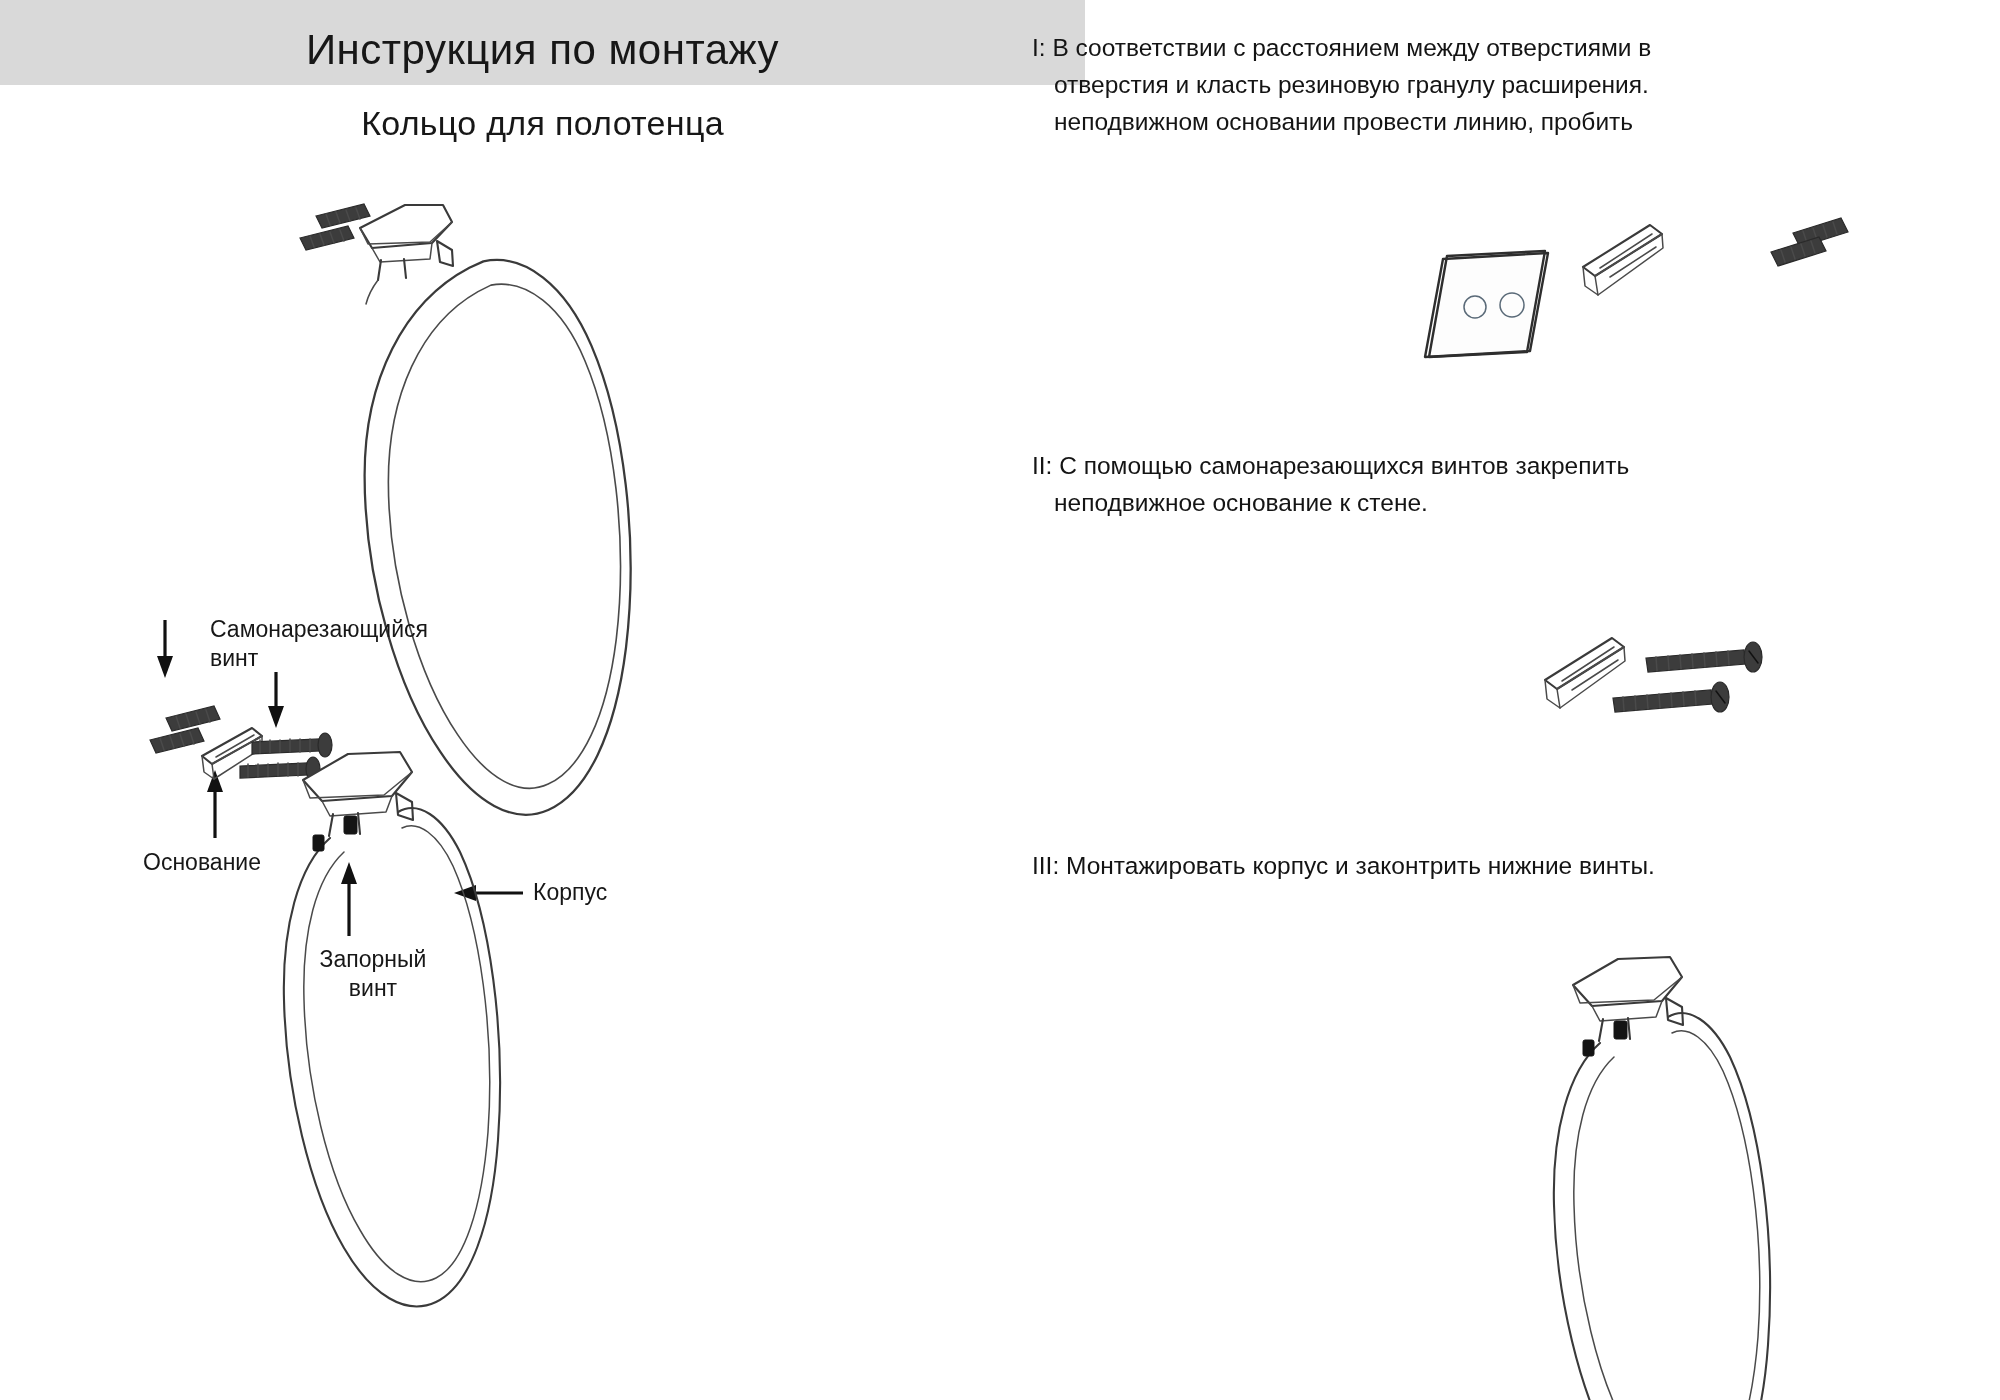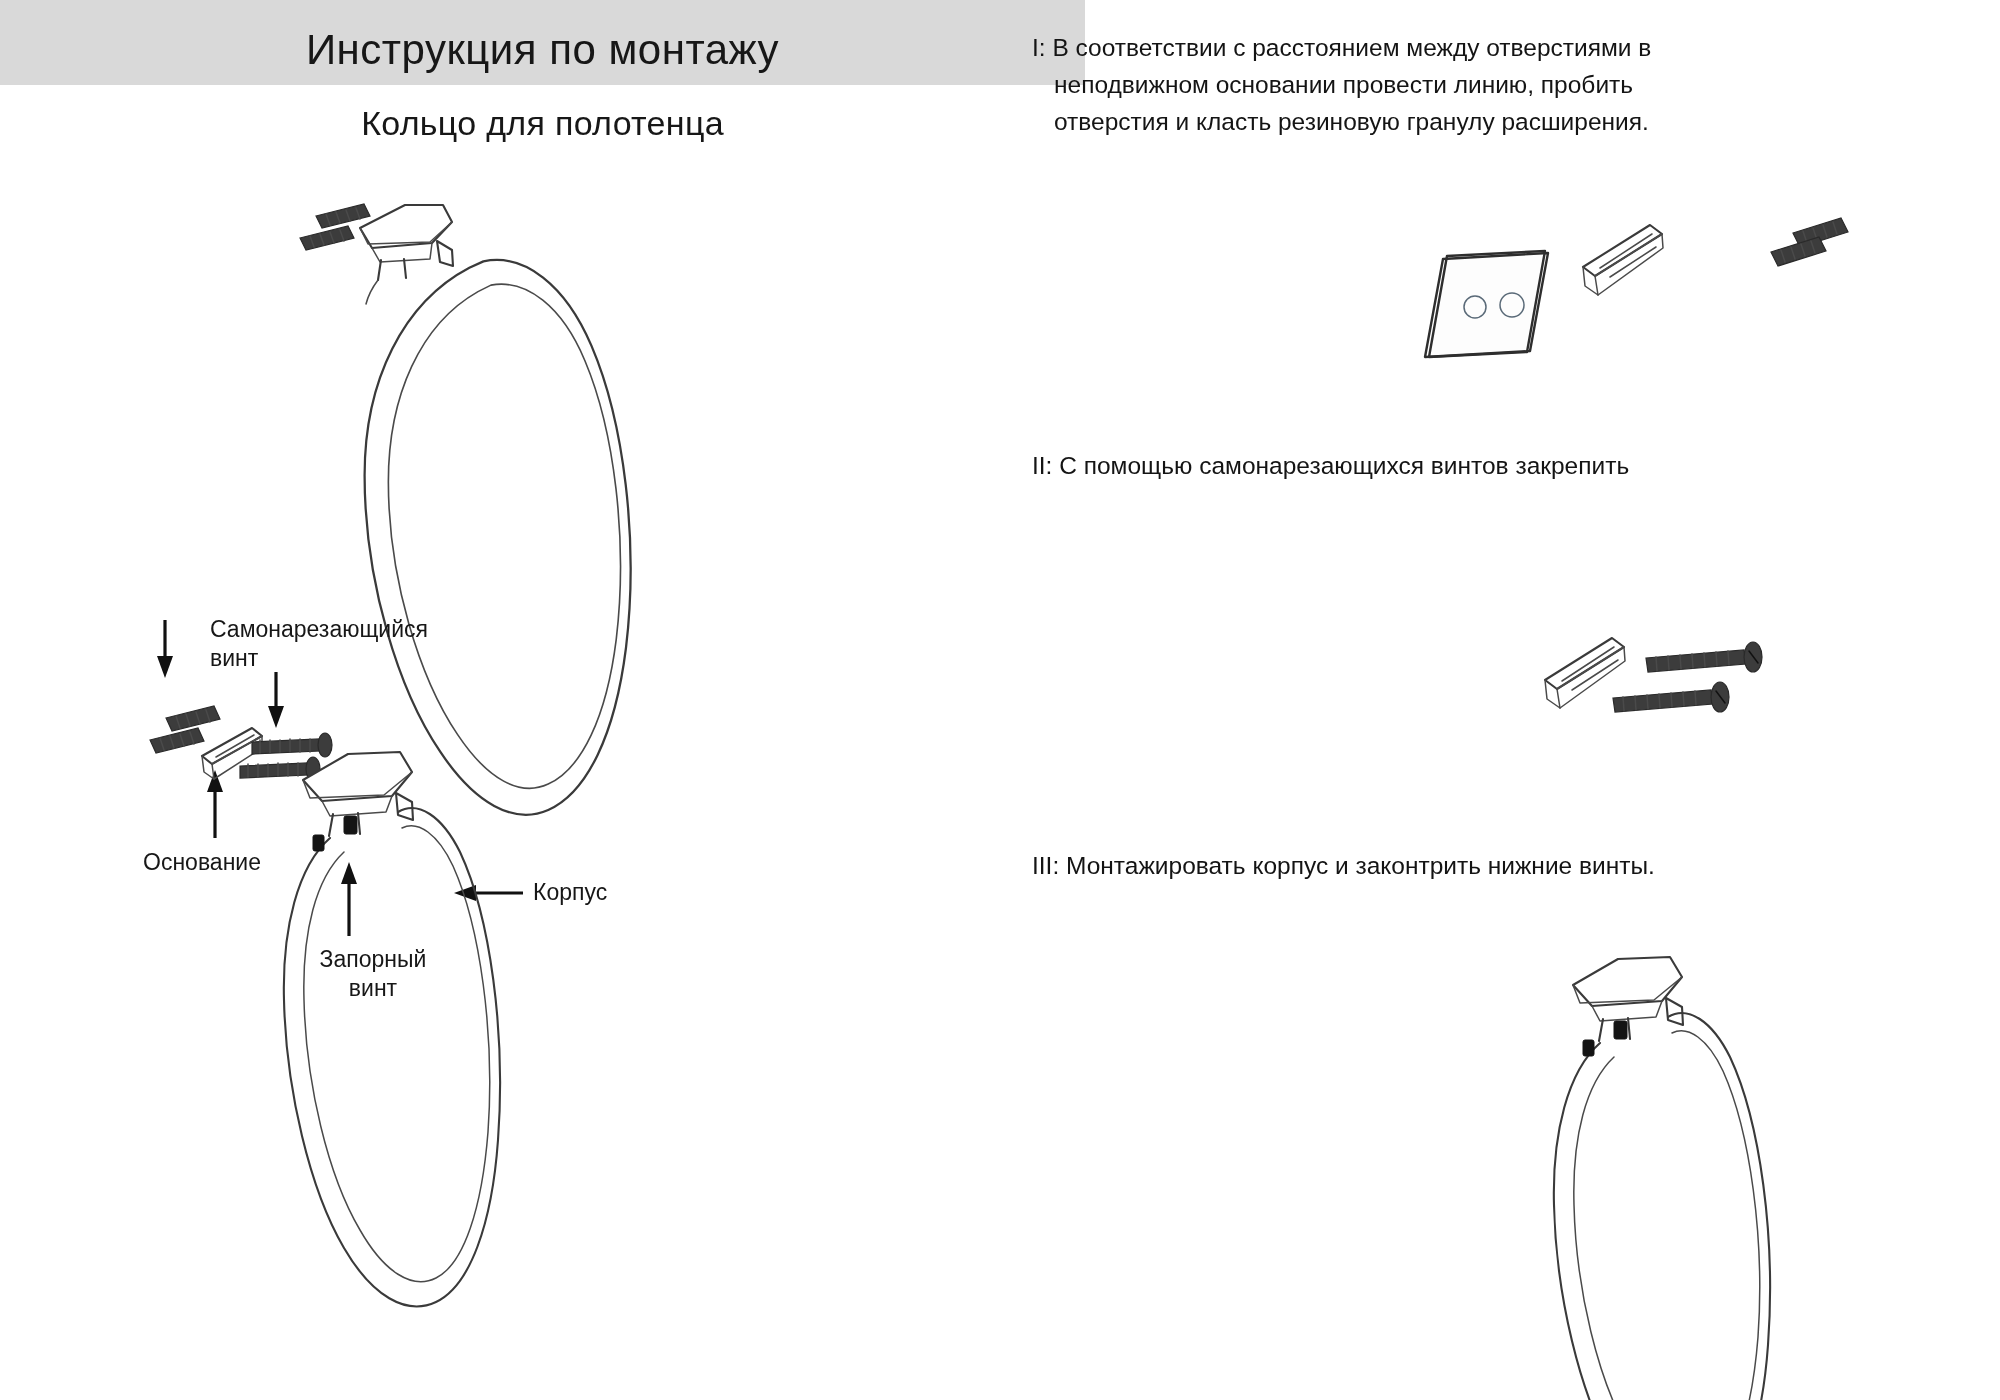--- a/index.html
+++ b/index.html
@@ -172,22 +172,22 @@
                           C 495 1034, 480 926, 453 866
                           C 438 834, 418 820, 402 828"></path>
 
       <rect class="fill-black" x="344" y="816" width="13" height="18" rx="2"></rect>
       <rect class="fill-black" x="313" y="835" width="11" height="16" rx="2"></rect>
     </g>
   </svg>
 
   <div class="step-text" style="left:1032px;top:30px;width:960px;">
     <span>I: В соответствии с расстоянием между отверстиями в</span>
+    <span class="cont">отверстия и класть резиновую гранулу расширения.</span>
     <span class="cont">неподвижном основании провести линию, пробить</span>
-    <span class="cont">отверстия и класть резиновую гранулу расширения.</span>
   </div>
 
   <svg class="svg-layer" viewBox="0 0 2000 1400">
 
     <g>
       <path class="fill-plate" d="M1447 256 L 1545 251 L 1527 352 L 1429 357 Z" transform="translate(0,0)"></path>
       <path class="fill-plate" d="M1443 259 L 1548 253 L 1530 351 L 1425 357 Z" style="fill:none;"></path>
       <circle class="ln-thin" cx="1475" cy="307" r="11" style="stroke:#5a6a78;"></circle>
       <circle class="ln-thin" cx="1512" cy="305" r="12" style="stroke:#5a6a78;"></circle>
     </g>
@@ -203,20 +203,21 @@
     <g>
       <path class="fill-dark" d="M1793 233 L 1841 218 L 1848 232 L 1800 247 Z"></path>
       <path class="ln-thin" d="M1803 231 L 1807 243 M 1813 228 L 1817 240 M 1823 225 L 1827 237 M 1833 222 L 1837 234"></path>
       <path class="fill-dark" d="M1771 252 L 1819 237 L 1826 251 L 1778 266 Z"></path>
       <path class="ln-thin" d="M1781 250 L 1785 262 M 1791 247 L 1795 259 M 1801 244 L 1805 256 M 1811 241 L 1815 253"></path>
     </g>
   </svg>
 
   <div class="step-text" style="left:1032px;top:448px;width:960px;">
     <span>II: С помощью самонарезающихся винтов закрепить</span>
+    <span class="cont">неподвижное основание к стене.</span>
   </div>
 
   <svg class="svg-layer" viewBox="0 0 2000 1400">
 
     <g>
       <path class="fill-white" d="M1545 680 L 1612 638 L 1624 647 L 1557 689 Z"></path>
       <path class="ln-thin" d="M1545 680 L 1547 699 L 1560 708 L 1557 689"></path>
       <path class="ln-thin" d="M1557 689 L 1624 647 L 1625 661 L 1560 708"></path>
       <path class="ln-thin" d="M1562 681 L 1614 647"></path>
       <path class="ln-thin" d="M1572 690 L 1618 660"></path>

